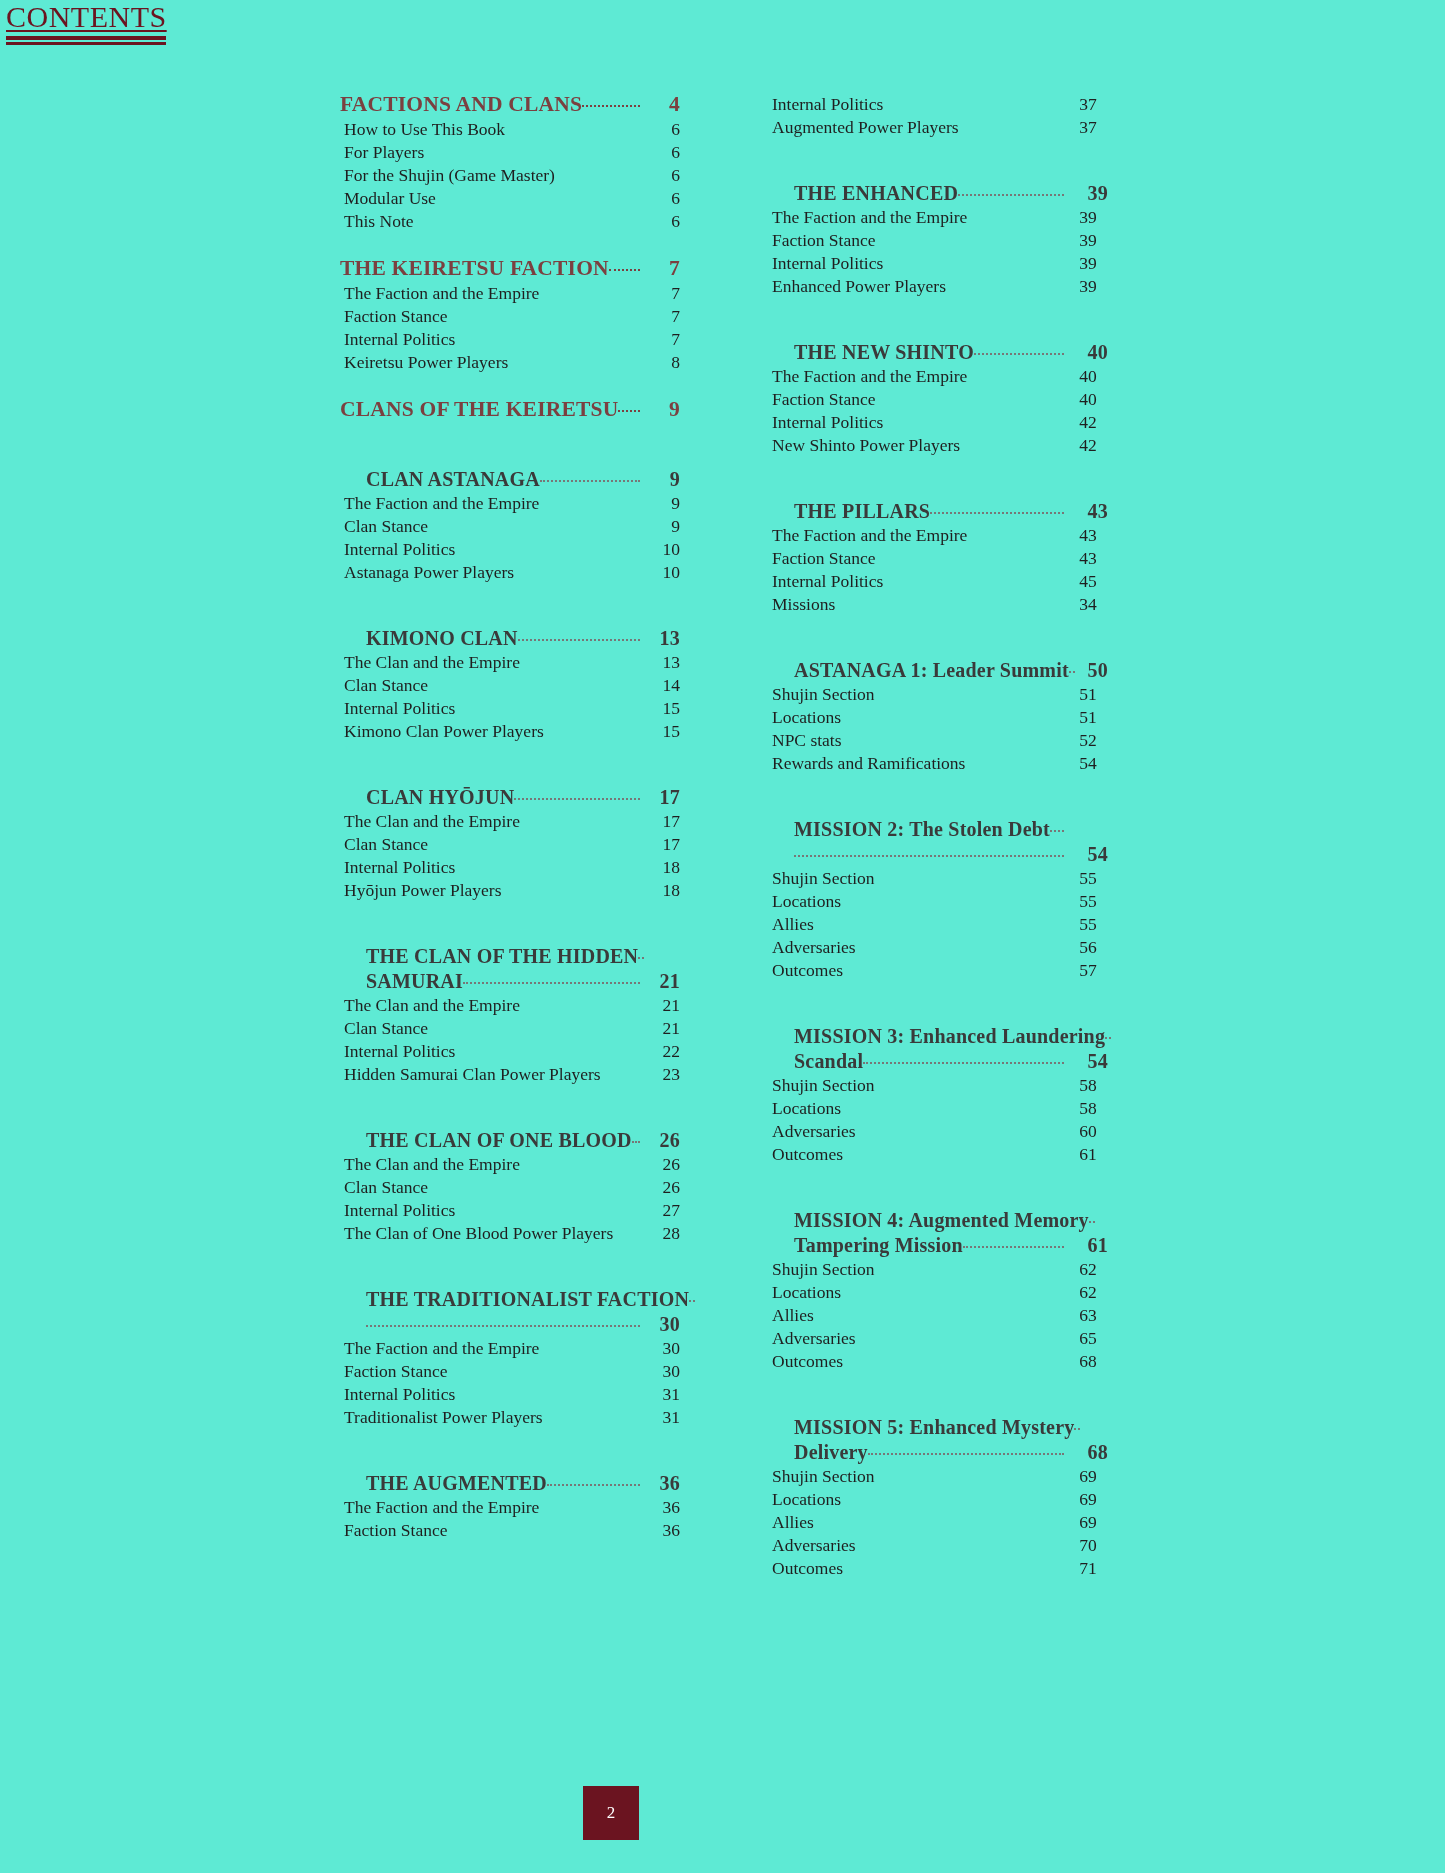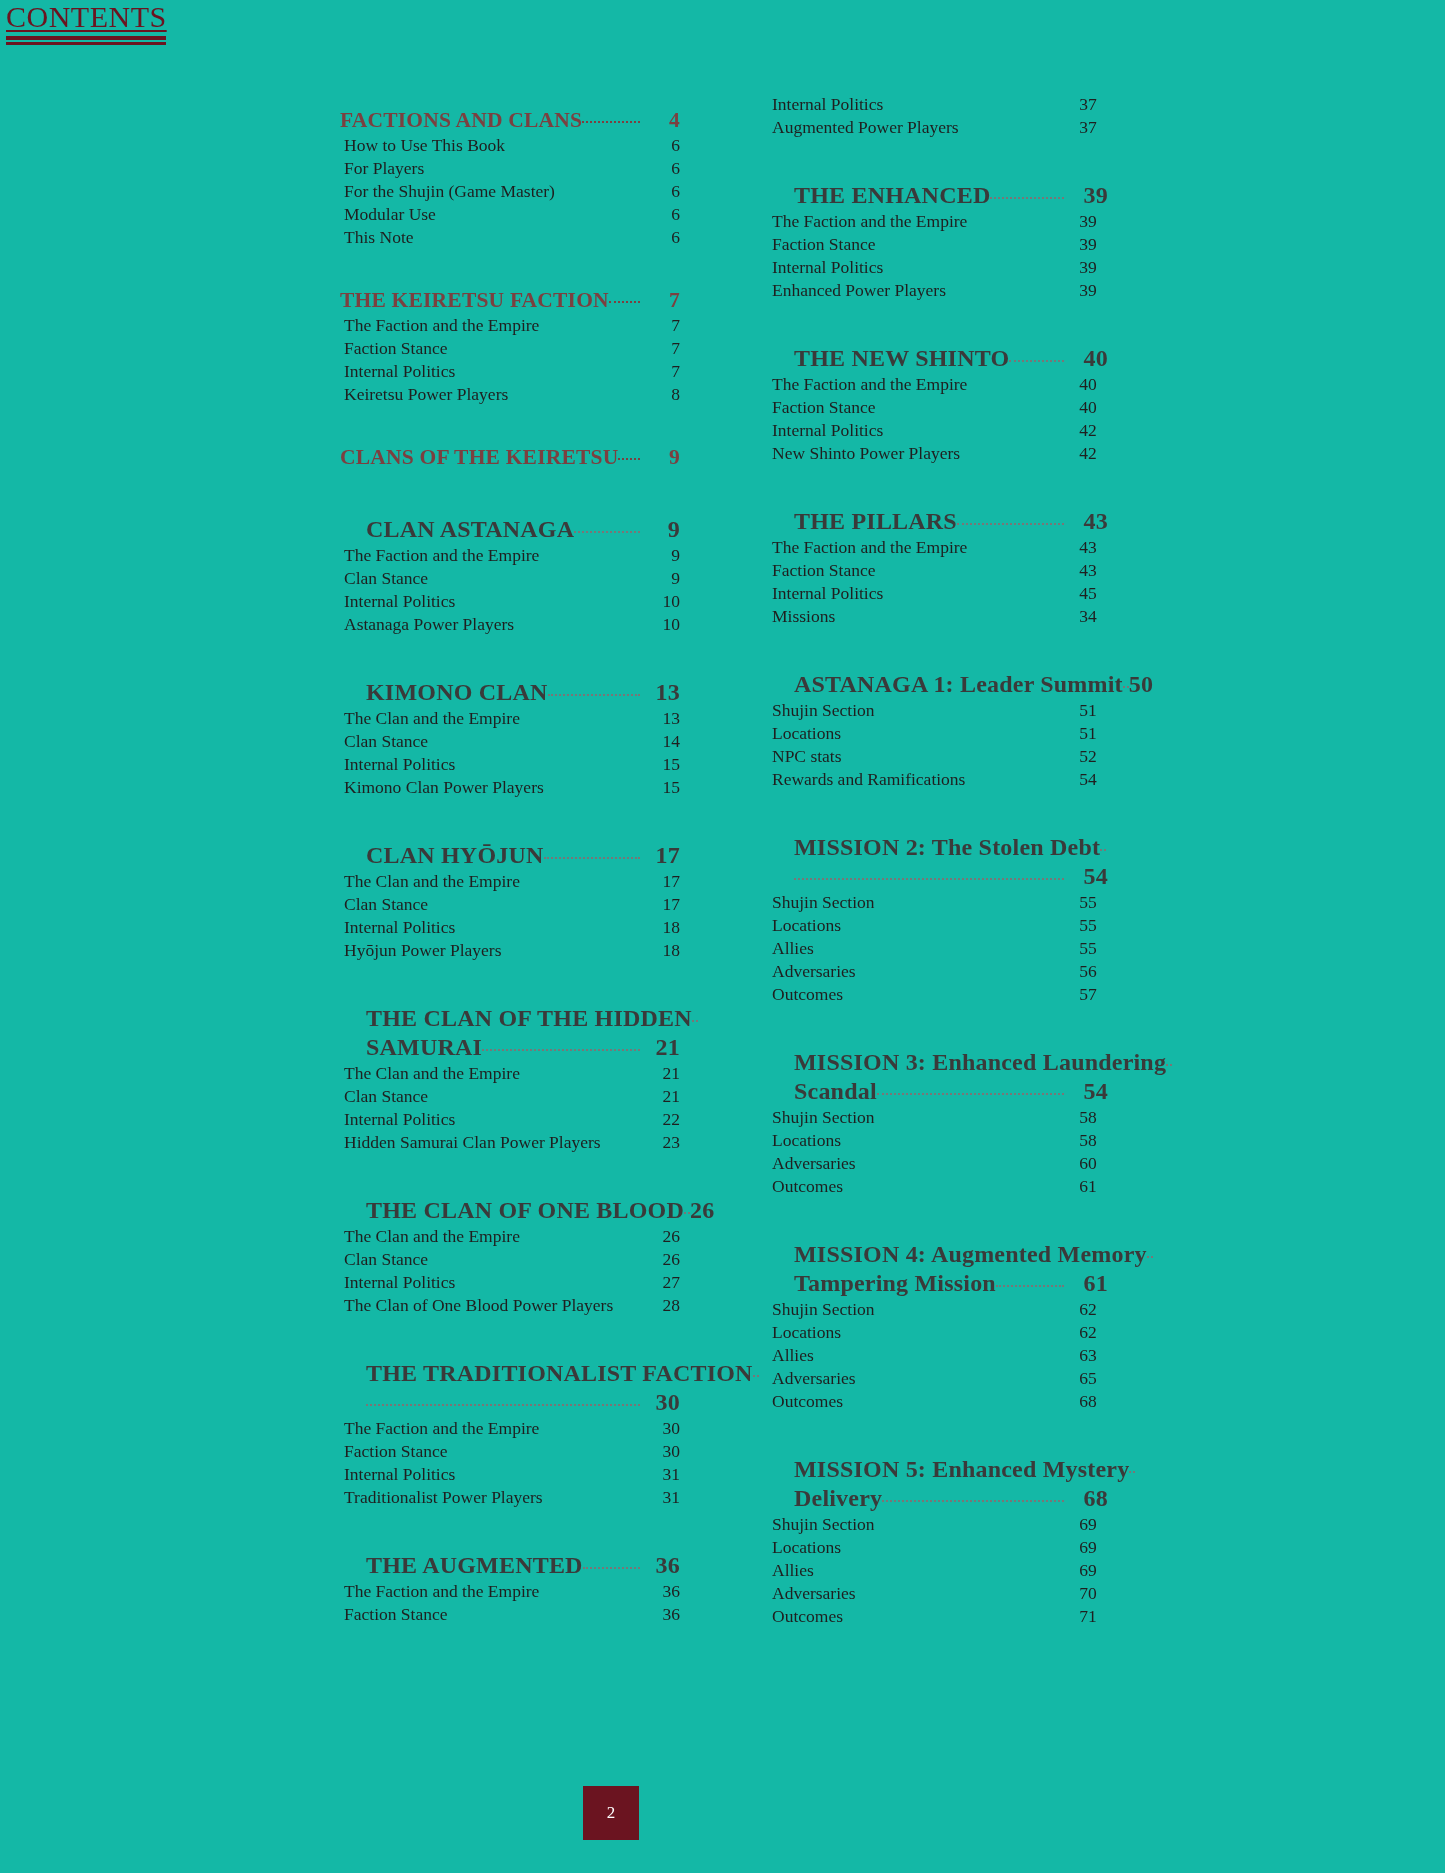--- a/index.html
+++ b/index.html
@@ -9,21 +9,21 @@
     height: 1873px;
     background: #ffffff;
     font-family: "Liberation Serif", "DejaVu Serif", serif;
     color: #1a1a1a;
     position: relative;
     overflow: hidden;
   }
   .page {
     position: absolute;
     inset: 0;
-    background: #14b8a6;
+    background: #5eead4;
   }
   .toc-columns {
     position: absolute;
     left: 340px;
     top: 92px;
     width: 768px;
     display: flex;
     gap: 88px;
   }
   .col { width: 340px; flex: 0 0 340px; }
@@ -50,42 +50,42 @@
     display: flex;
     align-items: baseline;
     width: 100%;
   }
   .row .lbl { white-space: nowrap; }
   .row .leader { flex: 1 1 auto; min-width: 6px; }
   .row .pg { white-space: nowrap; text-align: right; }
 
   
   .h-major {
-    margin-top: 16px;
+    margin-top: 0;
     margin-bottom: 2px;
   }
   .h-major .lbl, .h-major .pg {
     font-size: 21.5px;
     font-weight: 700;
     color: #7b4040;
     letter-spacing: 0.2px;
   }
   .h-major .leader {
     border-bottom: 2.5px dotted #7b4040;
     transform: translateY(-4px);
   }
 
   
   .h-sub {
     margin-top: 20px;
     margin-bottom: 2px;
     padding-left: 26px;
   }
   .h-sub .lbl, .h-sub .pg {
-    font-size: 24px;
+    font-size: 20px;
     font-weight: 700;
     color: #3a3a3a;
     letter-spacing: 0.2px;
   }
   .h-sub .leader {
     border-bottom: 2px dotted #777;
     transform: translateY(-4px);
   }
   .h-sub.wrap-line2 { margin-top: 0; }
 

